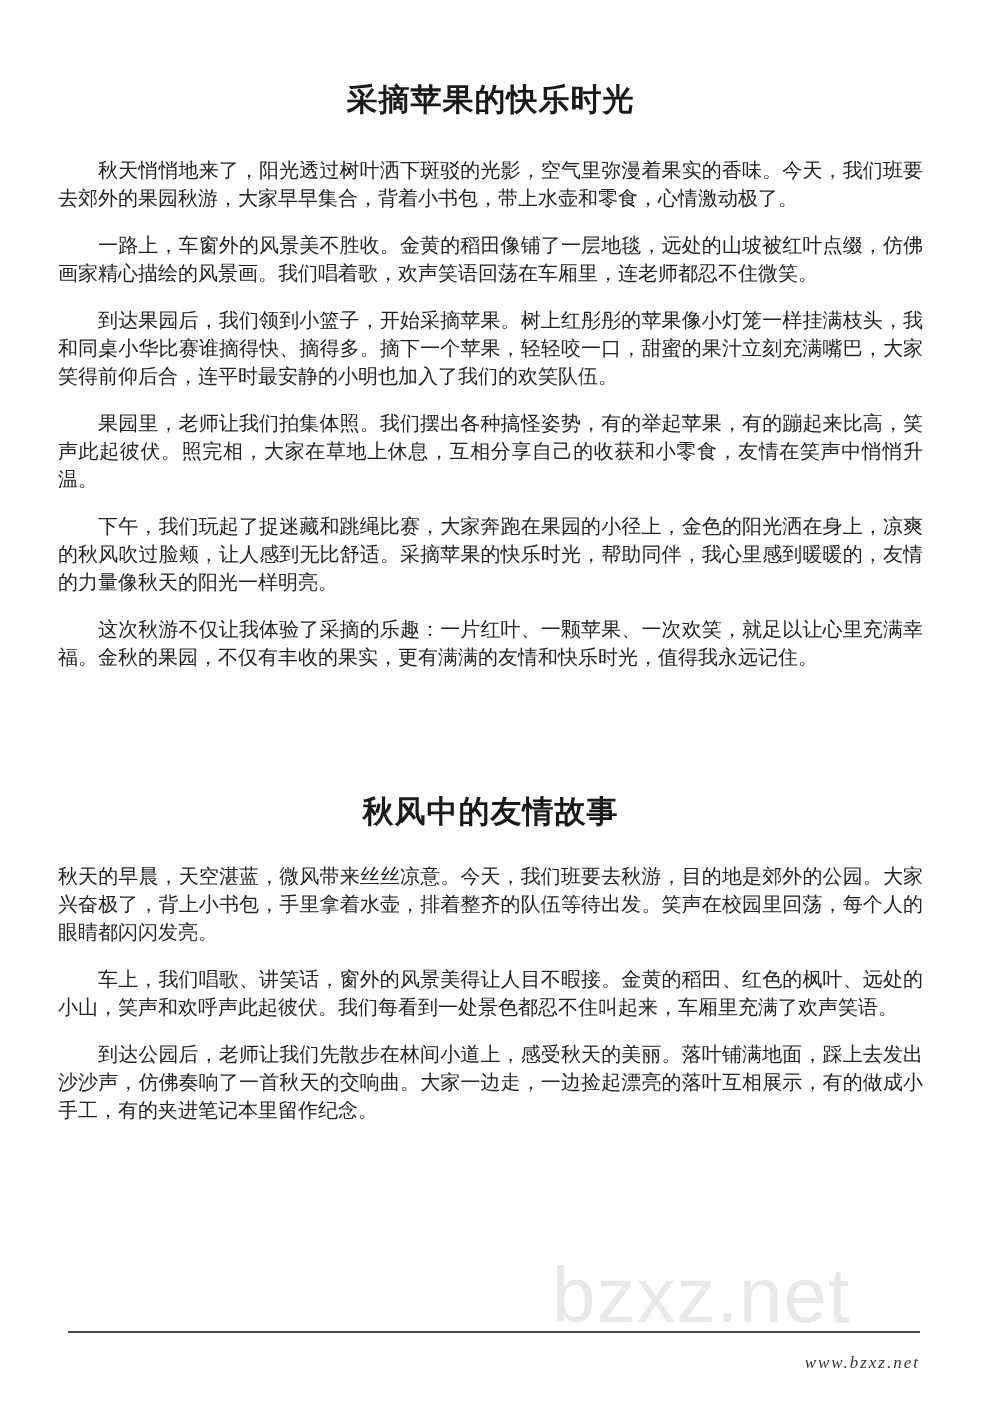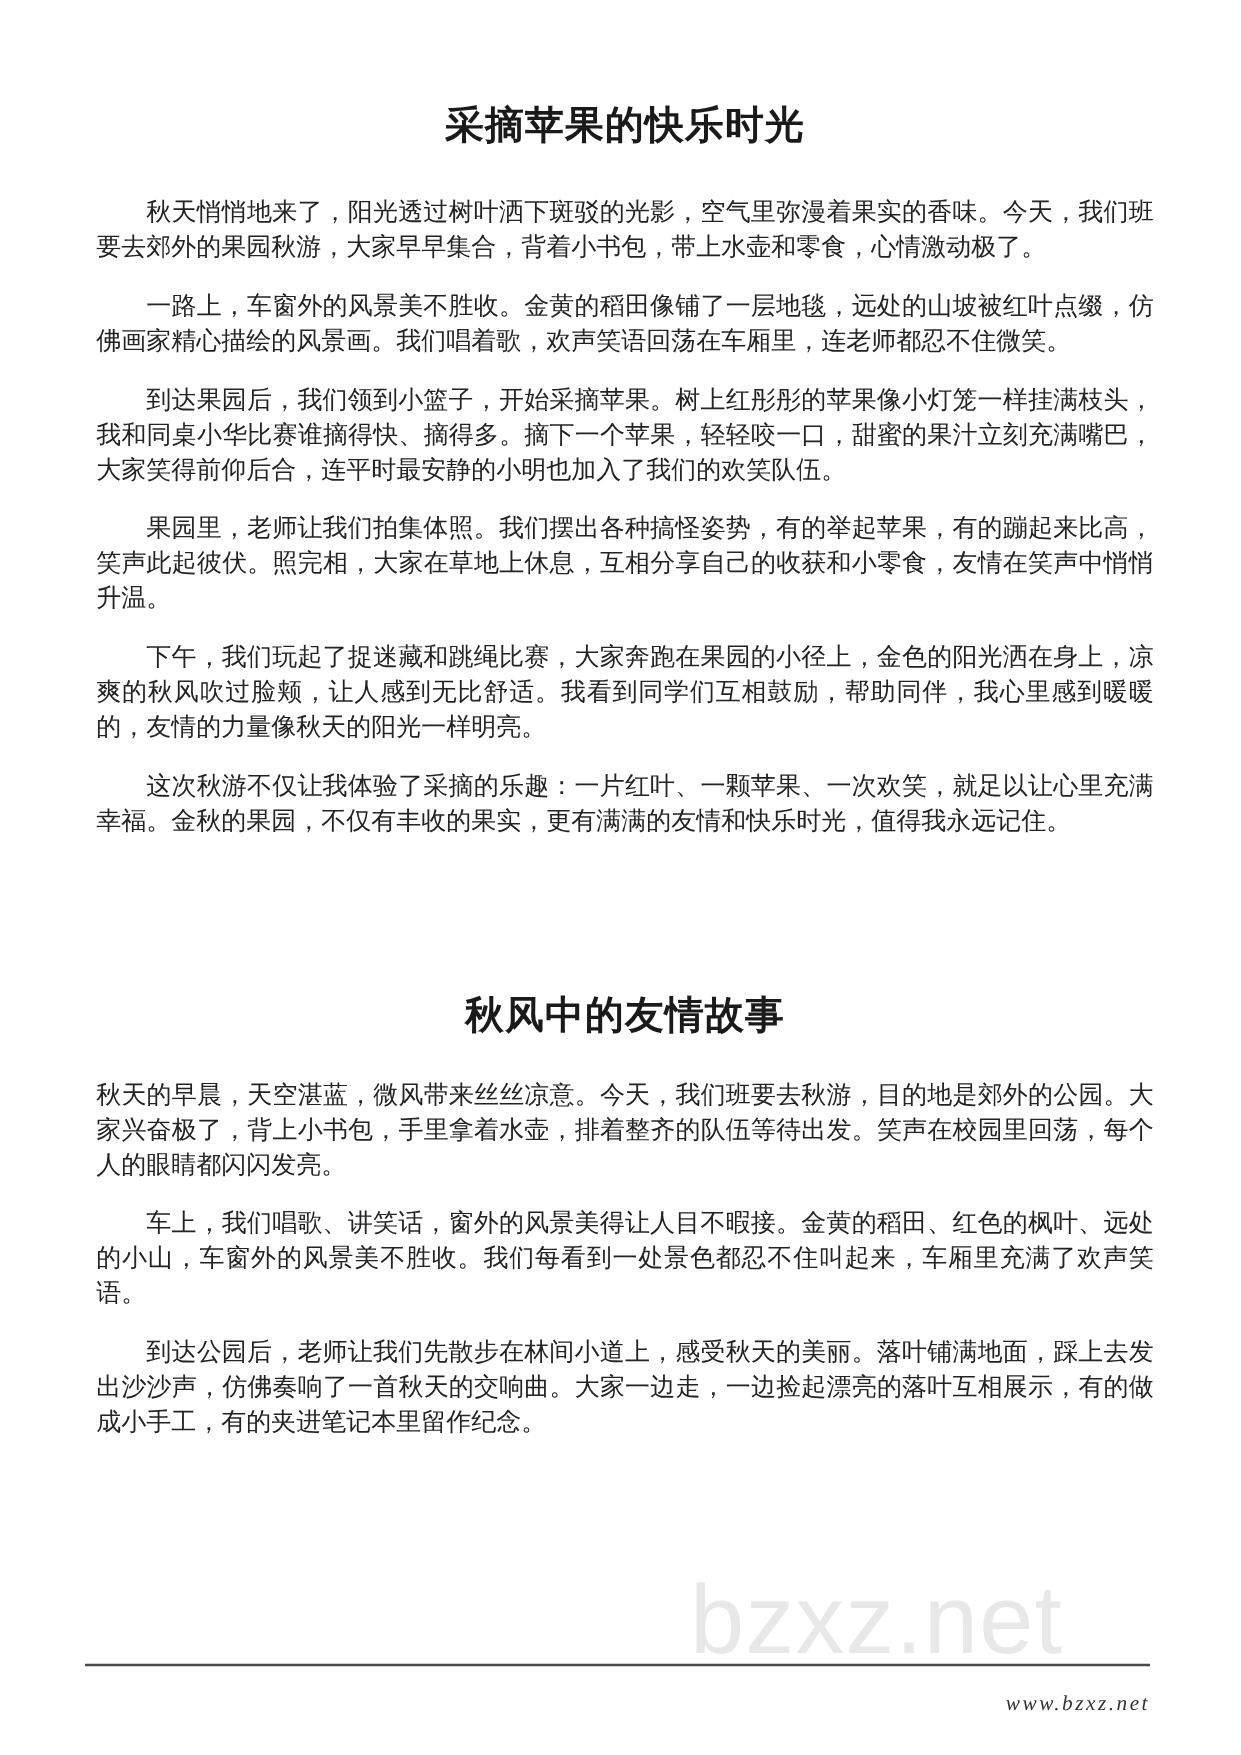--- a/index.html
+++ b/index.html
@@ -26,21 +26,21 @@
     line-height: 1;
     letter-spacing: 1px;
     color: #e8e8e8;
     z-index: 0;
     user-select: none;
     white-space: nowrap;
   }
   .content {
     position: relative;
     z-index: 1;
-    padding: 82px 70px 0 77px;
+    padding: 82px 70px 0 58px;
   }
   .essay-title {
     font-family: "Liberation Sans", sans-serif;
     font-weight: bold;
     font-size: 31px;
     line-height: 36px;
     text-align: center;
     color: #1a1a1a;
     margin: 0 0 38px 0;
     letter-spacing: 1px;
@@ -91,28 +91,28 @@
   <div class="watermark">bzxz.net</div>
 
   <div class="content">
 
     <section class="essay">
       <h1 class="essay-title">采摘苹果的快乐时光</h1>
       <p>秋天悄悄地来了，阳光透过树叶洒下斑驳的光影，空气里弥漫着果实的香味。今天，我们班要去郊外的果园秋游，大家早早集合，背着小书包，带上水壶和零食，心情激动极了。</p>
       <p>一路上，车窗外的风景美不胜收。金黄的稻田像铺了一层地毯，远处的山坡被红叶点缀，仿佛画家精心描绘的风景画。我们唱着歌，欢声笑语回荡在车厢里，连老师都忍不住微笑。</p>
       <p>到达果园后，我们领到小篮子，开始采摘苹果。树上红彤彤的苹果像小灯笼一样挂满枝头，我和同桌小华比赛谁摘得快、摘得多。摘下一个苹果，轻轻咬一口，甜蜜的果汁立刻充满嘴巴，大家笑得前仰后合，连平时最安静的小明也加入了我们的欢笑队伍。</p>
       <p>果园里，老师让我们拍集体照。我们摆出各种搞怪姿势，有的举起苹果，有的蹦起来比高，笑声此起彼伏。照完相，大家在草地上休息，互相分享自己的收获和小零食，友情在笑声中悄悄升温。</p>
-      <p>下午，我们玩起了捉迷藏和跳绳比赛，大家奔跑在果园的小径上，金色的阳光洒在身上，凉爽的秋风吹过脸颊，让人感到无比舒适。我看到同学们互相鼓励，帮助同伴，我心里感到暖暖的，友情的力量像秋天的阳光一样明亮。</p>
+      <p>下午，我们玩起了捉迷藏和跳绳比赛，大家奔跑在果园的小径上，金色的阳光洒在身上，凉爽的秋风吹过脸颊，让人感到无比舒适。采摘苹果的快乐时光，帮助同伴，我心里感到暖暖的，友情的力量像秋天的阳光一样明亮。</p>
       <p>这次秋游不仅让我体验了采摘的乐趣：一片红叶、一颗苹果、一次欢笑，就足以让心里充满幸福。金秋的果园，不仅有丰收的果实，更有满满的友情和快乐时光，值得我永远记住。</p>
     </section>
 
     <section class="essay">
       <h1 class="essay-title second">秋风中的友情故事</h1>
       <p class="no-indent">秋天的早晨，天空湛蓝，微风带来丝丝凉意。今天，我们班要去秋游，目的地是郊外的公园。大家兴奋极了，背上小书包，手里拿着水壶，排着整齐的队伍等待出发。笑声在校园里回荡，每个人的眼睛都闪闪发亮。</p>
-      <p>车上，我们唱歌、讲笑话，窗外的风景美得让人目不暇接。金黄的稻田、红色的枫叶、远处的小山，车窗外的风景美不胜收。我们每看到一处景色都忍不住叫起来，车厢里充满了欢声笑语。</p>
+      <p>车上，我们唱歌、讲笑话，窗外的风景美得让人目不暇接。金黄的稻田、红色的枫叶、远处的小山，笑声和欢呼声此起彼伏。我们每看到一处景色都忍不住叫起来，车厢里充满了欢声笑语。</p>
       <p>到达公园后，老师让我们先散步在林间小道上，感受秋天的美丽。落叶铺满地面，踩上去发出沙沙声，仿佛奏响了一首秋天的交响曲。大家一边走，一边捡起漂亮的落叶互相展示，有的做成小手工，有的夹进笔记本里留作纪念。</p>
     </section>
 
   </div>
 
   <div class="footer">
     <hr class="footer-rule">
     <div class="footer-url">www.bzxz.net</div>
   </div>
 

